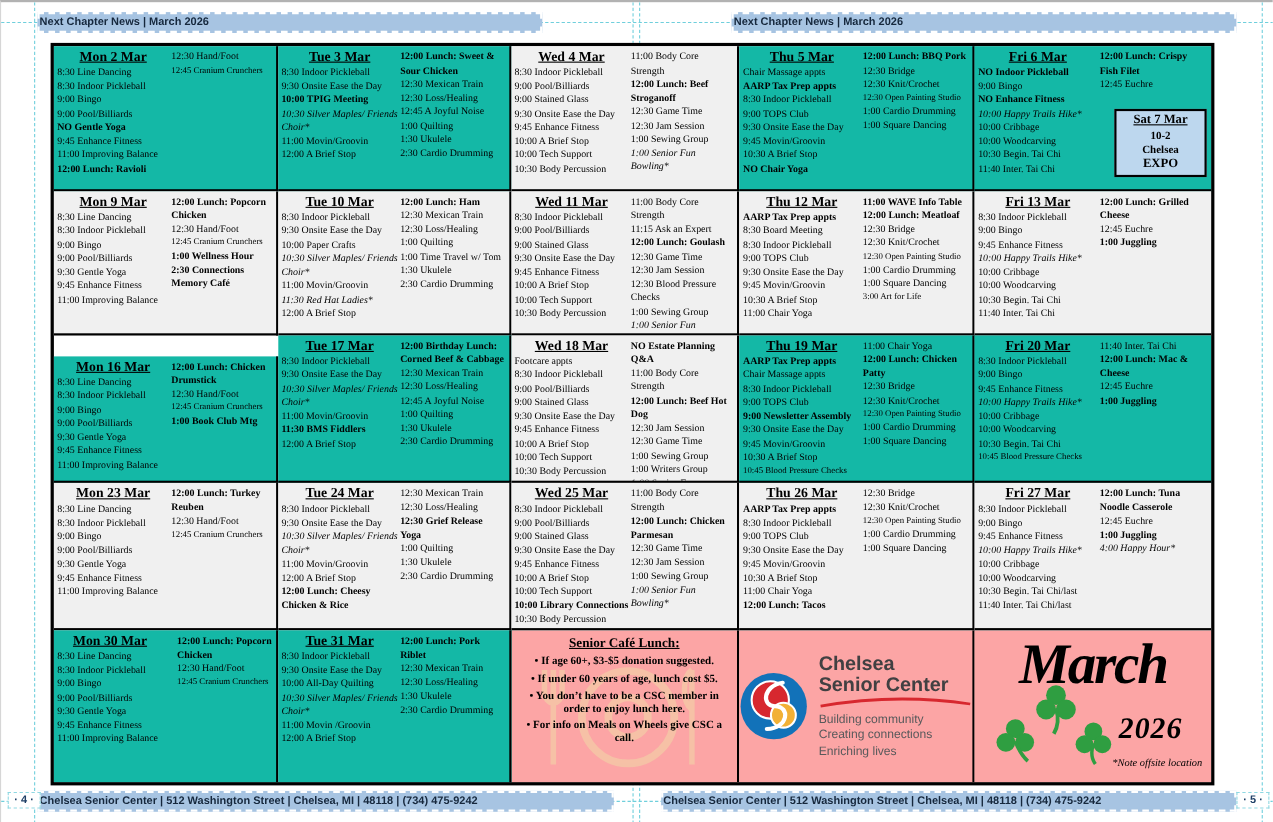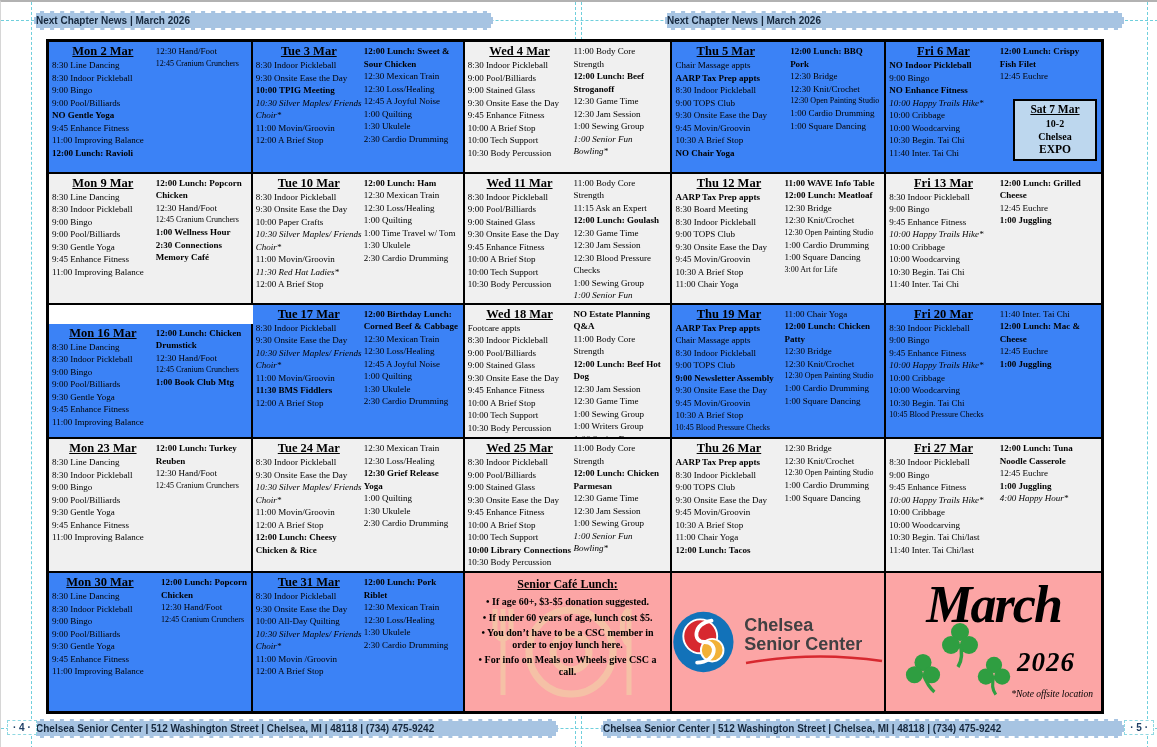--- a/index.html
+++ b/index.html
@@ -21,21 +21,21 @@
   .pagenum{position:absolute;top:718px;z-index:2;background:#fff;border:1px dashed #8fd8e2;
        padding:1px 5px;font-family:"Liberation Sans",sans-serif;font-size:10px;font-weight:bold;color:#1f3f66;}
   #page-left{left:6px;}  #page-right{right:4px;}
 
   
   #calendar{position:absolute;left:45px;top:37px;width:1058px;height:675px;border:3px solid #000;
             background:#fff;display:grid;z-index:1;box-sizing:border-box;
             grid-template-columns:205fr 213fr 209fr 215fr 216fr;
             grid-template-rows:133fr 132fr 136fr 135fr 139fr;}
   .day{position:relative;display:flex;padding:1px 3px 0 3px;border-right:2px solid #000;border-bottom:2px solid #000;
-       background:#3b82f6;overflow:hidden;box-sizing:border-box;}
+       background:#14b8a6;overflow:hidden;box-sizing:border-box;}
   .day.c5{border-right:none;}  .day.r5{border-bottom:none;}
   .day.shade{background:#f0f0f0;}
   .colL{width:52.5%;padding-right:2px;}
   .colR{width:47.5%;padding-top:2px;}
   .day-title{font-size:12.5px;font-weight:bold;text-align:center;text-decoration:underline;line-height:16px;white-space:nowrap;}
   .ev{font-size:9px;line-height:12.5px;color:#000;}
   .ev.b{font-weight:bold;}
   .ev.i{font-style:italic;}
   .ev.s{font-size:8px;line-height:12px;}
 
@@ -119,20 +119,25 @@
         <path d="M63,16 C34,20 32,50 52,50 C74,50 72,82 40,83" fill="none" stroke="#fff" stroke-width="6" stroke-linecap="round"></path>
       </svg>
       <div class="logo-textcol">
         <div class="logo-name">
           <span>Chelsea</span><br>
           <span>Senior Center</span>
         </div>
         <svg class="swoosh" width="140" height="11" viewBox="0 0 140 11">
           <path d="M2,9 Q70,-3 138,7" fill="none" stroke="#d7282f" stroke-width="2.5"></path>
         </svg>
+        <div class="tagline">
+          <div>Building community</div>
+          <div>Creating connections</div>
+          <div>Enriching lives</div>
+        </div>
       </div>
     </div>
 
     <div class="special march-cell">
       <div class="march-script">March</div>
       <div class="year-script">2026</div>
       <svg class="shamrocks" width="130" height="88" viewBox="0 0 130 88">
         <g fill="#2f9e41" stroke="none">
           <g transform="translate(62,26)">
             <circle cx="0" cy="-9" r="9"></circle>
@@ -207,21 +212,21 @@
         </div>
         <div class="colR">
           <div class="ev">11:00 Body Core Strength</div>
           <div class="ev b">12:00 Lunch: Beef Stroganoff</div>
           <div class="ev">12:30 Game Time</div>
           <div class="ev">12:30 Jam Session</div>
           <div class="ev">1:00 Sewing Group</div>
           <div class="ev i">1:00 Senior Fun Bowling*</div>
         </div>
       </div>
-      <div class="day" style="grid-area: 1 / 4; gap: 12px;">
+      <div class="day" style="grid-area: 1 / 4;">
         <div class="colL">
           <div class="day-title">Thu 5 Mar</div>
           <div class="ev">Chair Massage appts</div>
           <div class="ev b">AARP Tax Prep appts</div>
           <div class="ev">8:30 Indoor Pickleball</div>
           <div class="ev">9:00 TOPS Club</div>
           <div class="ev">9:30 Onsite Ease the Day</div>
           <div class="ev">9:45 Movin/Groovin</div>
           <div class="ev">10:30 A Brief Stop</div>
           <div class="ev b">NO Chair Yoga</div>

